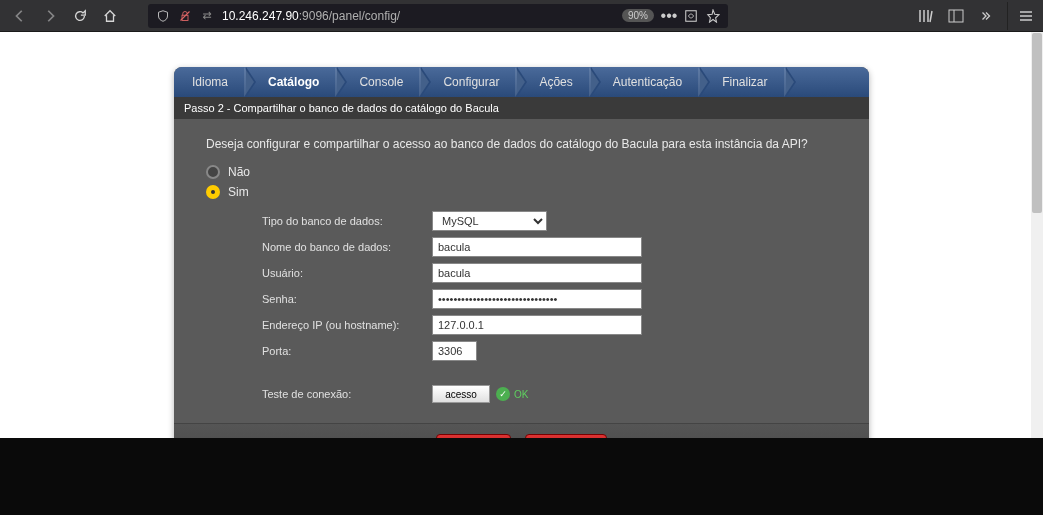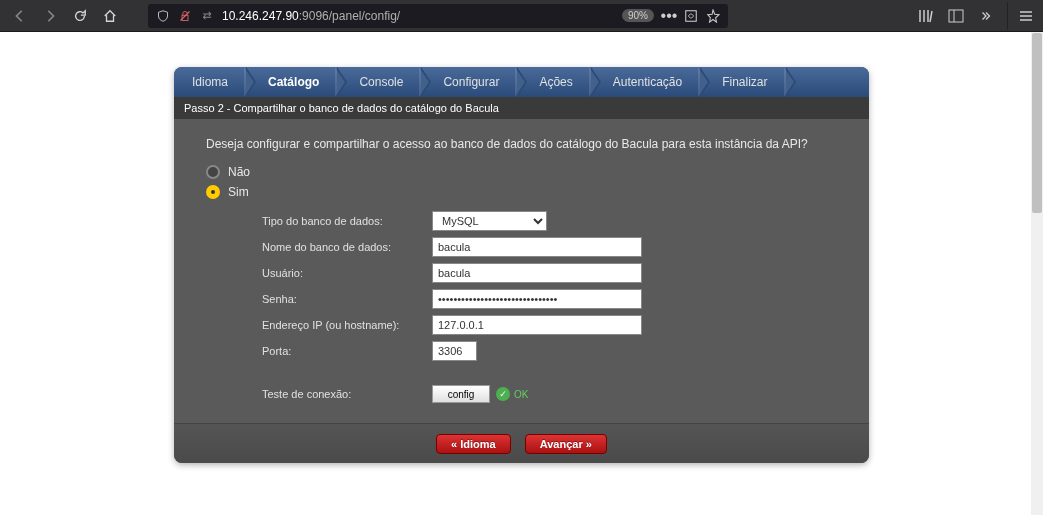--- a/index.html
+++ b/index.html
@@ -12,21 +12,21 @@
   .url-bar { flex: 1; background: #1c1b22; border-radius: 3px; height: 24px; display: flex; align-items: center; padding: 0 8px; margin: 0 70px 0 20px; gap: 8px; max-width: 580px; }
   .url-icon { width: 14px; height: 14px; display: flex; align-items: center; justify-content: center; color: #ccc; }
   .url-text { color: #b0b0b0; font-size: 12px; flex: 1; }
   .url-text .domain { color: #fff; }
   .zoom-badge { background: #555; color: #ccc; font-size: 10px; padding: 1px 6px; border-radius: 8px; }
   .right-icons { display: flex; gap: 12px; align-items: center; margin-left: auto; }
   .right-icon { width: 18px; height: 18px; color: #ccc; display: flex; align-items: center; justify-content: center; cursor: pointer; }
   .hamburger { width: 28px; height: 28px; display: flex; align-items: center; justify-content: center; color: #ccc; cursor: pointer; border-left: 1px solid #222; padding-left: 8px; }
 
   
-  .content-area { background: #fff; height: 483px; position: relative; overflow: hidden; }
+  .content-area { background: #fff; height: 406px; position: relative; overflow: hidden; }
   .scrollbar-track { position: absolute; right: 0; top: 0; width: 12px; height: 100%; background: #f0f0f0; }
   .scrollbar-thumb { position: absolute; right: 1px; top: 1px; width: 10px; height: 180px; background: #c0c0c0; border-radius: 2px; }
 
   .panel { width: 695px; margin: 35px auto 0; background: #5a5a5a; border-radius: 8px; overflow: visible; box-shadow: 0 2px 6px rgba(0,0,0,0.3); position: relative; }
   
   
   .steps { display: flex; background: linear-gradient(#4a6a9a, #2a4a7a); height: 30px; position: relative; border-radius: 8px 8px 0 0; }
   .step { position: relative; padding: 0 16px 0 24px; line-height: 30px; color: #e0e0e0; font-size: 12px; cursor: pointer; }
   .step:first-child { padding-left: 18px; }
   .step::after { content: ''; position: absolute; right: -10px; top: 0; width: 0; height: 0; border-top: 15px solid transparent; border-bottom: 15px solid transparent; border-left: 10px solid rgba(255,255,255,0.12); z-index: 1; }
@@ -194,21 +194,21 @@
           <div class="form-label">Endereço IP (ou hostname):</div>
           <input class="form-input w-full" value="127.0.0.1" style="">
         </div>
         <div class="form-row">
           <div class="form-label">Porta:</div>
           <input class="form-input w-port" value="3306" style="">
         </div>
 
         <div class="form-row test-row">
           <div class="form-label">Teste de conexão:</div>
-          <button class="test-btn">config</button>
+          <button class="test-btn">acesso</button>
           <span class="ok-badge">
             <span class="ok-circle">✓</span>
             <span>OK</span>
           </span>
         </div>
       </div>
     </div>
 
     <div class="panel-footer">
       <button class="ft-btn">« Idioma</button>

